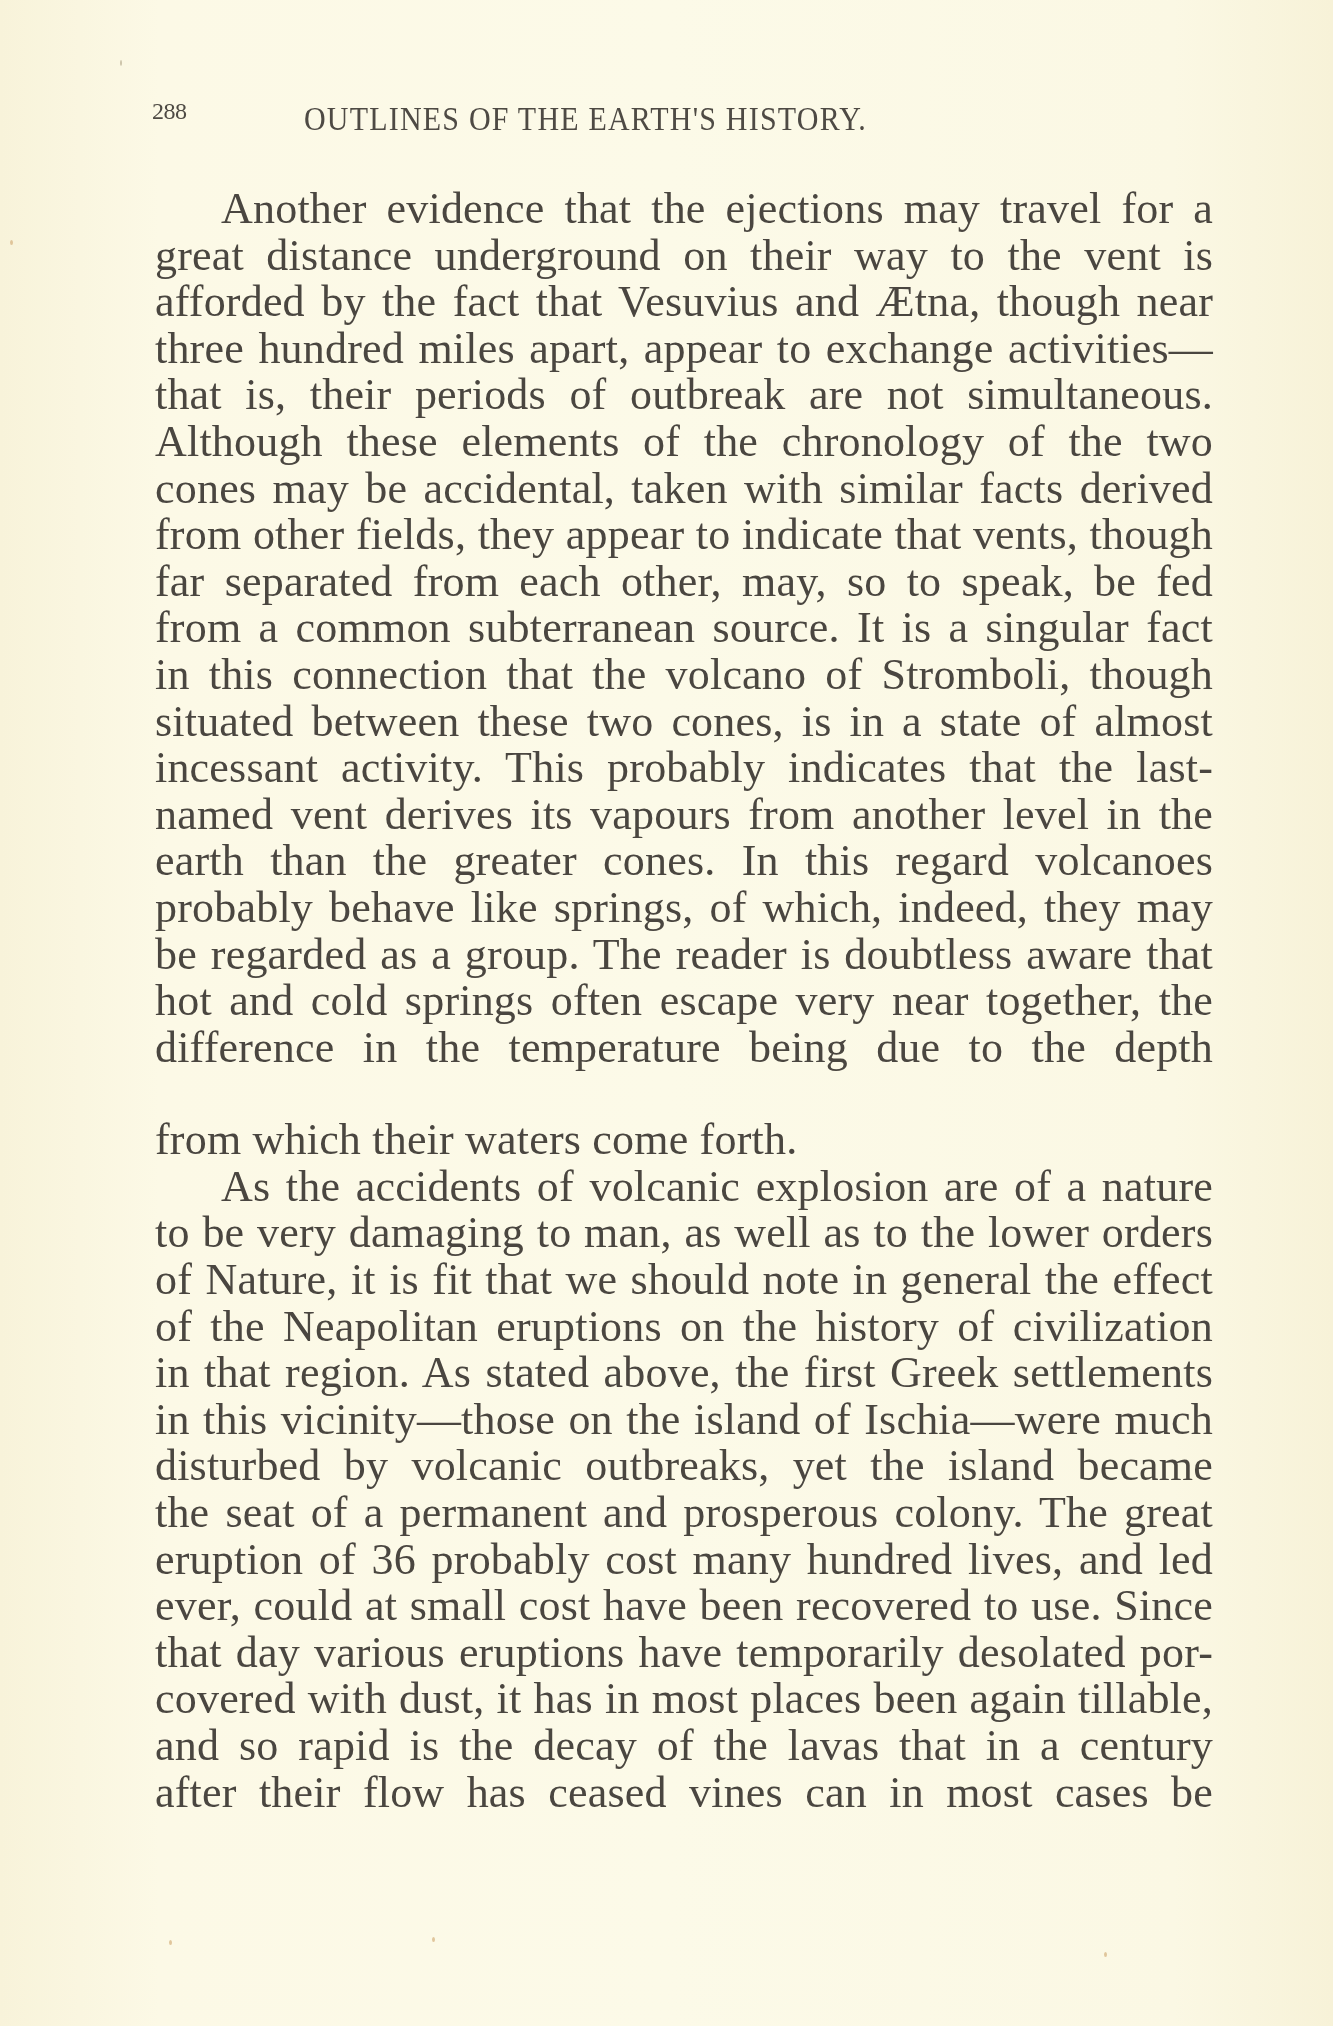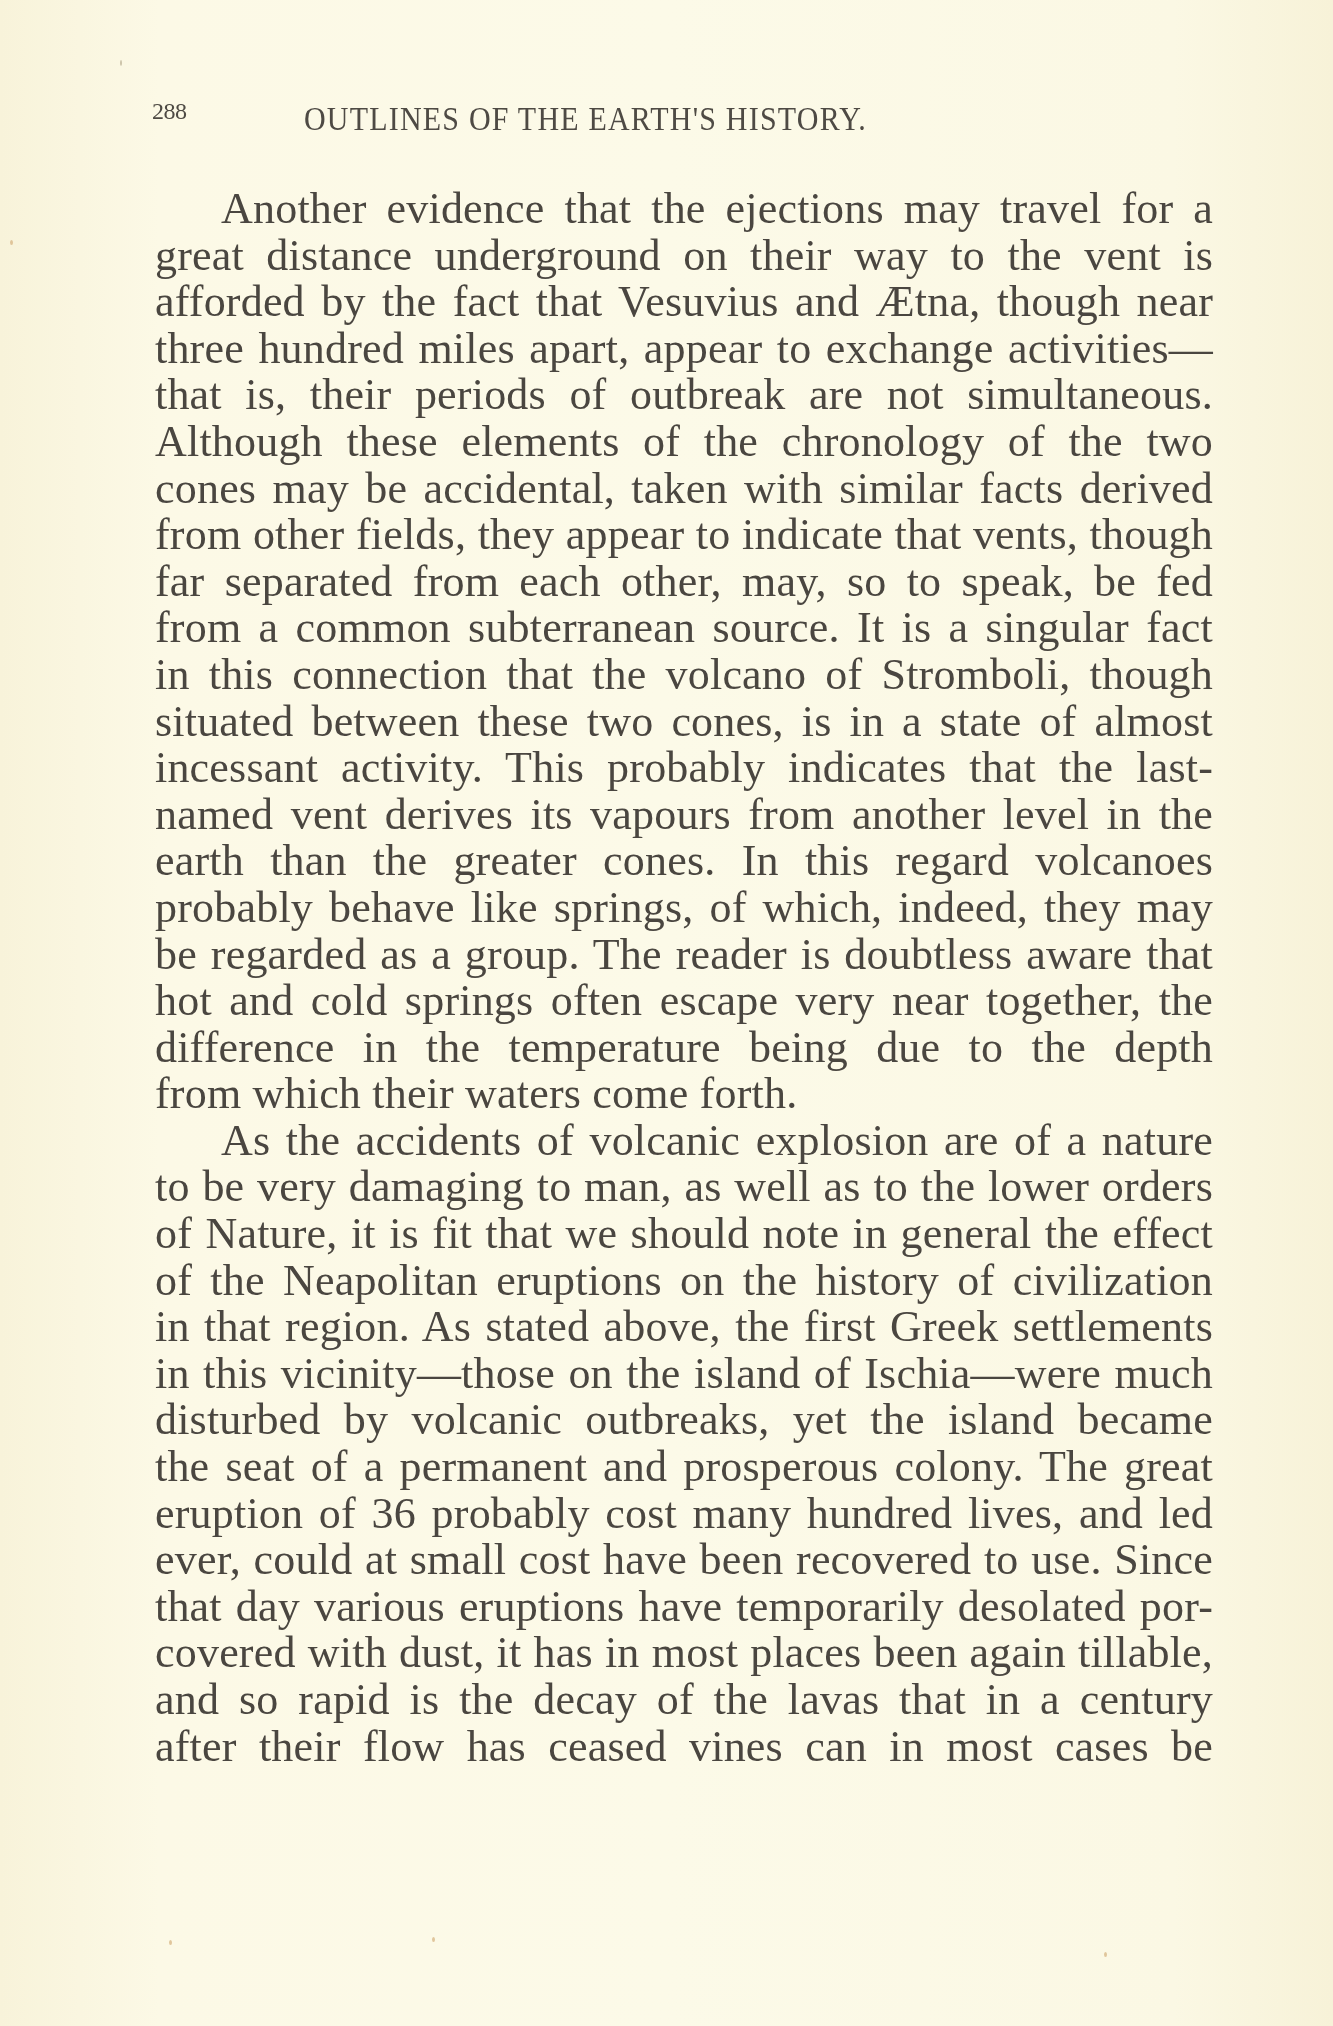--- a/index.html
+++ b/index.html
@@ -60,20 +60,21 @@
       font-family: "Liberation Serif", "DejaVu Serif", serif;
       font-size: 44px;
       text-align: justify;
       text-align-last: justify;
       white-space: nowrap;
       color: #4a4640;
       letter-spacing: 0.2px;
     }
     .line.last {
       text-align-last: left;
+      margin-top: 46px;
     }
     .line.indent {
       padding-left: 66px;
     }
     .speck {
       position: absolute;
       width: 3px;
       height: 5px;
       background: #d9b98a;
       border-radius: 50%;

